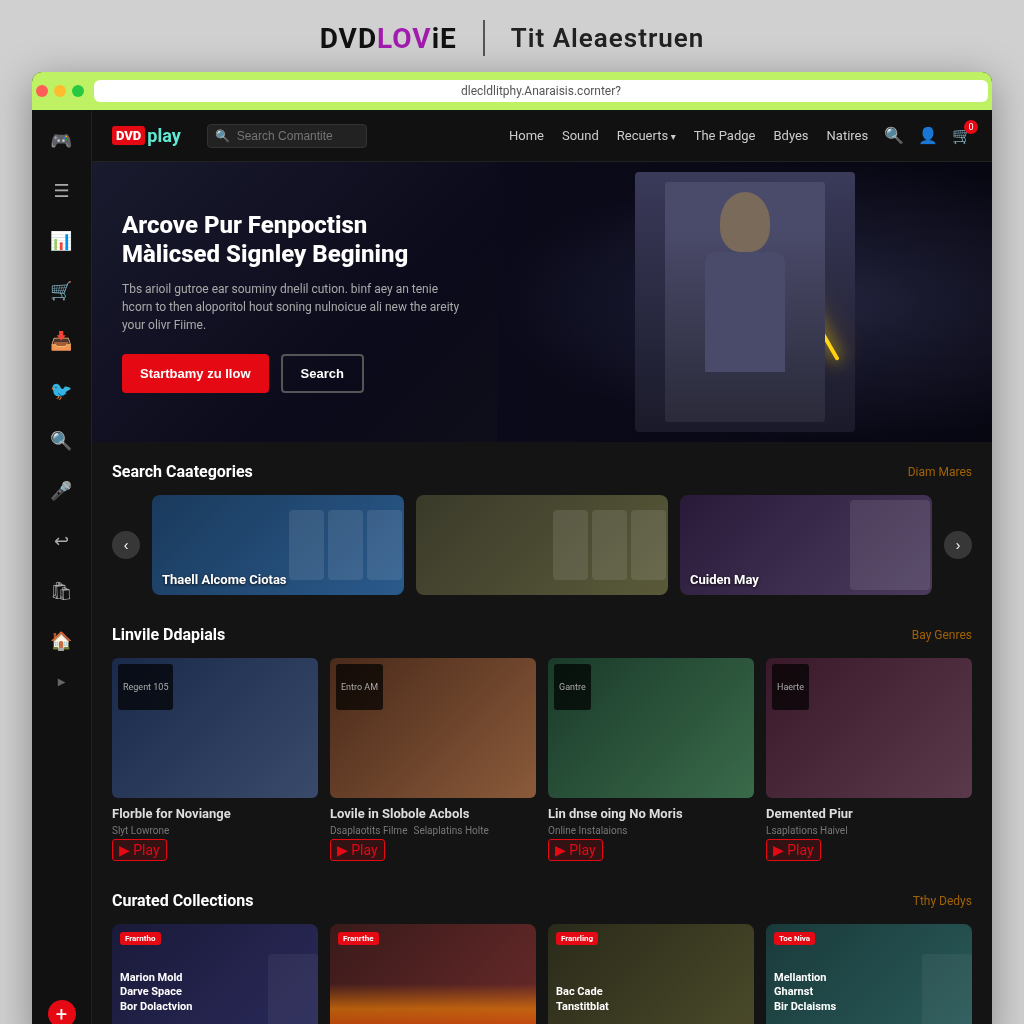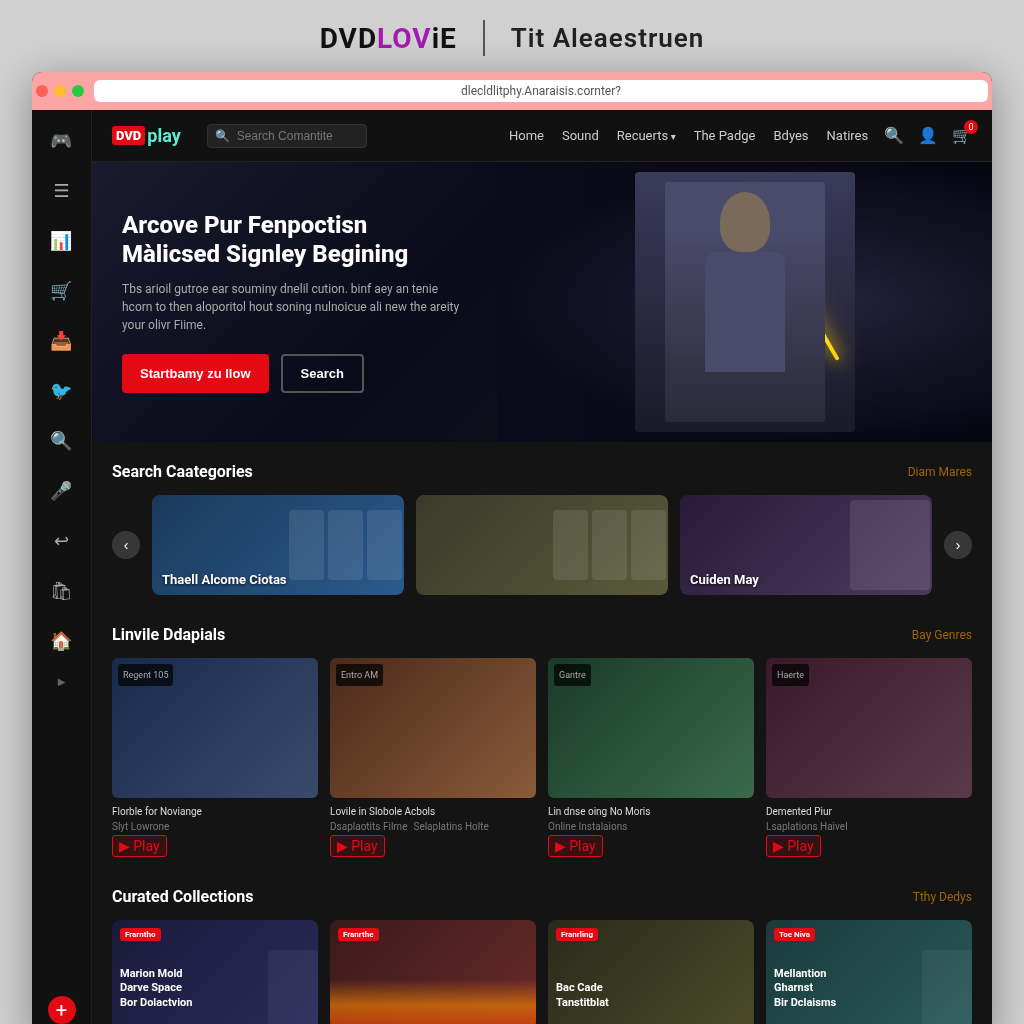--- a/index.html
+++ b/index.html
@@ -34,21 +34,21 @@
 
     
     .browser {
       width: 960px;
       border-radius: 10px;
       overflow: hidden;
       box-shadow: 0 8px 40px rgba(0,0,0,0.35);
       background: #1a1a1a;
     }
     .browser-bar {
-      background: #fca5a5;
+      background: #bef264;
       padding: 8px 4px;
       display: flex;
       align-items: center;
       gap: 10px;
     }
     .browser-dots { display: flex; gap: 6px; }
     .dot { width: 12px; height: 12px; border-radius: 50%; }
     .dot-red { background: #ff5f57; }
     .dot-yellow { background: #febc2e; }
     .dot-green { background: #28c840; }
@@ -408,26 +408,26 @@
     .poster2 { background: linear-gradient(135deg, #4a2a1a, #8a5a3a); }
     .poster3 { background: linear-gradient(135deg, #1a3a2a, #3a6a4a); }
     .poster4 { background: linear-gradient(135deg, #3a1a2a, #5a3a4a); }
     .movie-genre-badge {
       position: absolute;
       top: 6px;
       left: 6px;
       background: rgba(0,0,0,0.7);
       color: #aaa;
       font-size: 9px;
-      padding: 6px 5px;
+      padding: 18px 5px;
       border-radius: 3px;
     }
     .movie-title {
-      font-size: 10px;
-      font-weight: 400;
+      font-size: 13px;
+      font-weight: 700;
       color: #ddd;
       margin-bottom: 4px;
       white-space: nowrap;
       overflow: hidden;
       text-overflow: ellipsis;
     }
     .movie-meta {
       font-size: 10px;
       color: #777;
       display: flex;

